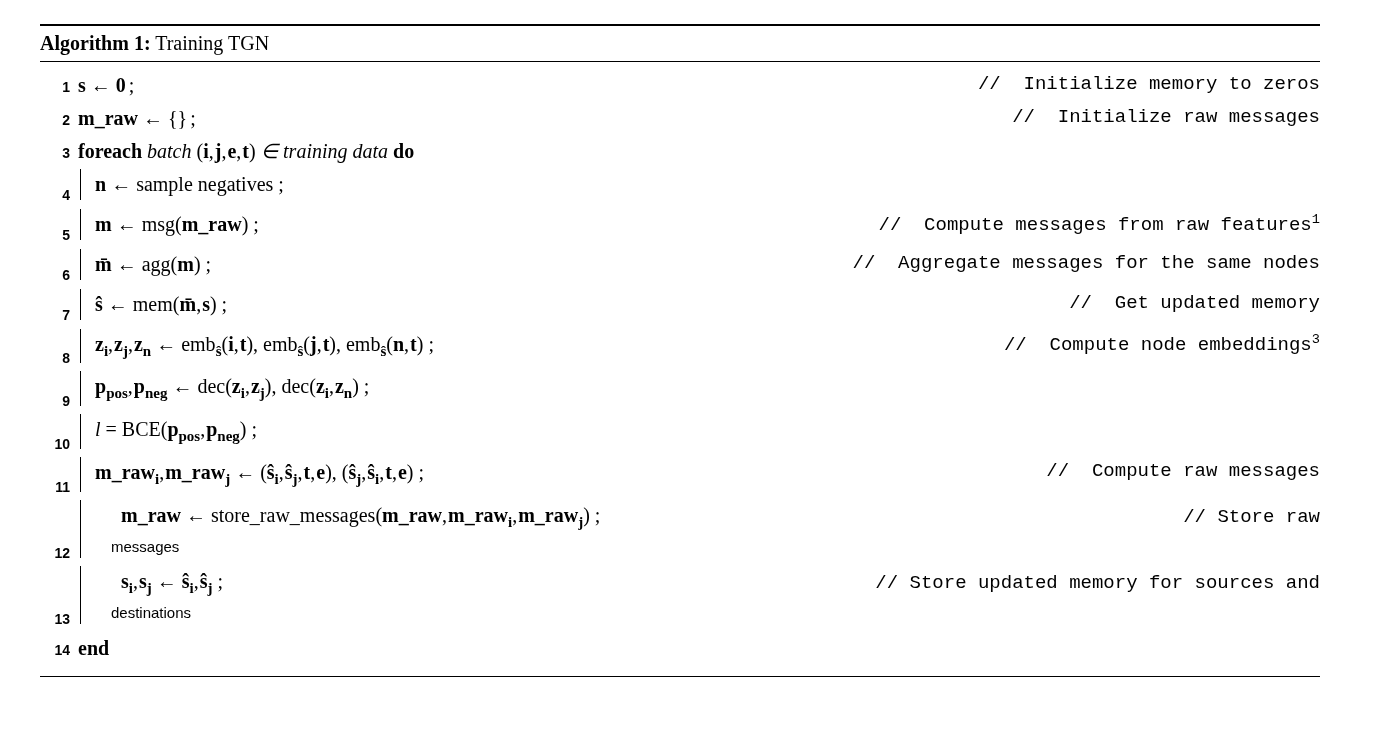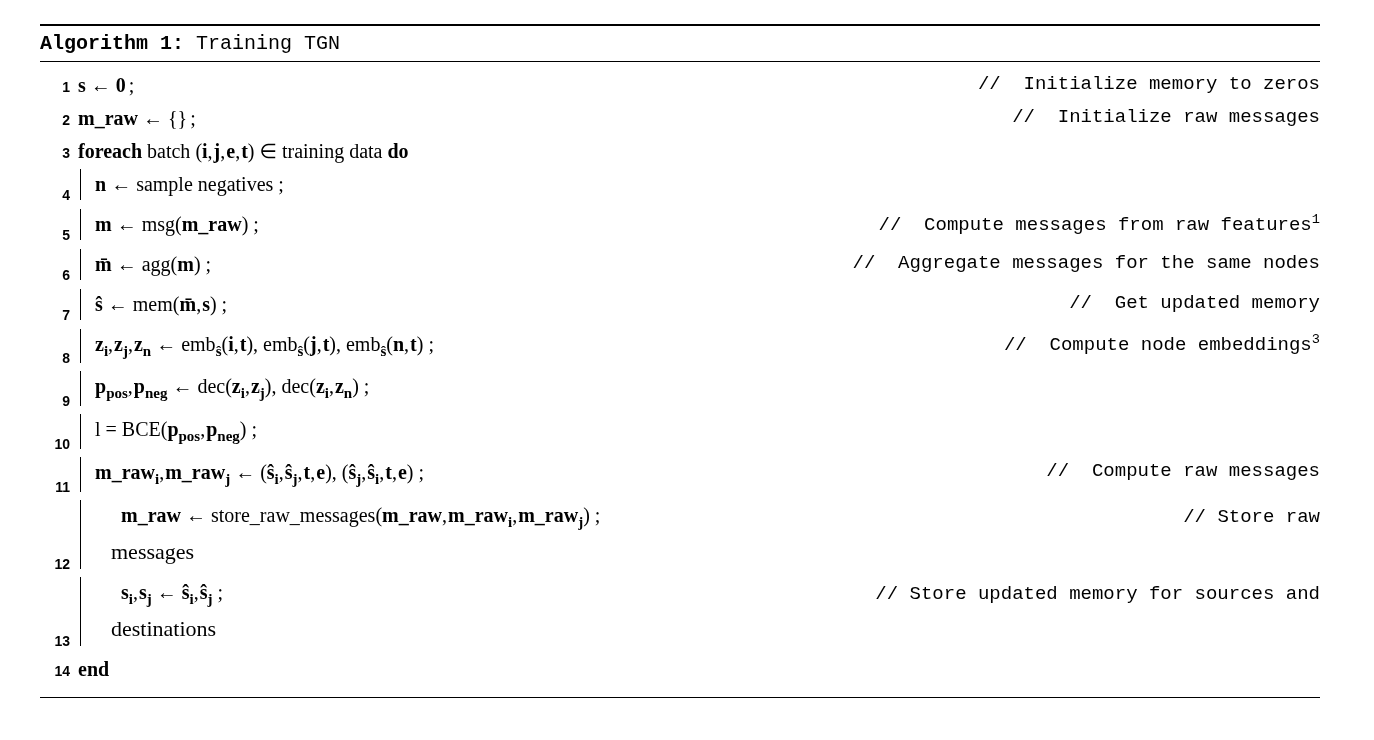--- a/index.html
+++ b/index.html
@@ -17,21 +17,20 @@
     border-top: 2px solid #000;
     margin: 4px 0;
   }
   .rule-thin {
     border-top: 1.2px solid #000;
     margin: 4px 0;
   }
   .algo-header {
     padding: 2px 0;
     font-size: 20px;
-    font-family: Liberation Mono, monospace;
   }
   .algo-body {
     padding: 2px 0 6px 0;
   }
   .line {
     display: flex;
     align-items: baseline;
     margin: 2px 0;
     line-height: 1.55;
   }
@@ -66,36 +65,36 @@
   }
   .comment {
     font-family: "Courier New", Courier, monospace;
     font-size: 19px;
     white-space: pre;
   }
   .spacer {
     flex: 1;
   }
   .b { font-weight: bold; }
-  .it { }
+  .it { font-style: italic; }
   .rm { font-style: normal; }
   .sub { font-size: 0.75em; vertical-align: sub; font-weight: bold; }
   .sup { font-size: 0.72em; vertical-align: super; }
   .sp { display:inline-block; width:0.15em; }
   .nsp { display:inline-block; width:0.05em; }
   .wrapline .content-wrap { align-items: stretch; }
   .wrapline .code-flex { display:flex; flex-wrap:wrap; align-items: baseline; }
   .wrapline .firstseg { white-space: nowrap; margin-left: 26px; }
   .wrapline .commentseg { white-space: nowrap; text-align: right; }
   .wrapcontinue {
     display:block;
     width:100%;
     padding-left: 16px;
-    font-family: Liberation Serif, serif;
-    font-size: 22px;
+    font-family: Liberation Sans, sans-serif;
+    font-size: 15px;
   }
 </style>
 </head>
 <body>
 
 <div class="algorithm">
   <div class="rule-thick"></div>
   <div class="algo-header">
     <span class="b">Algorithm 1:</span><span> Training TGN</span>
   </div>

